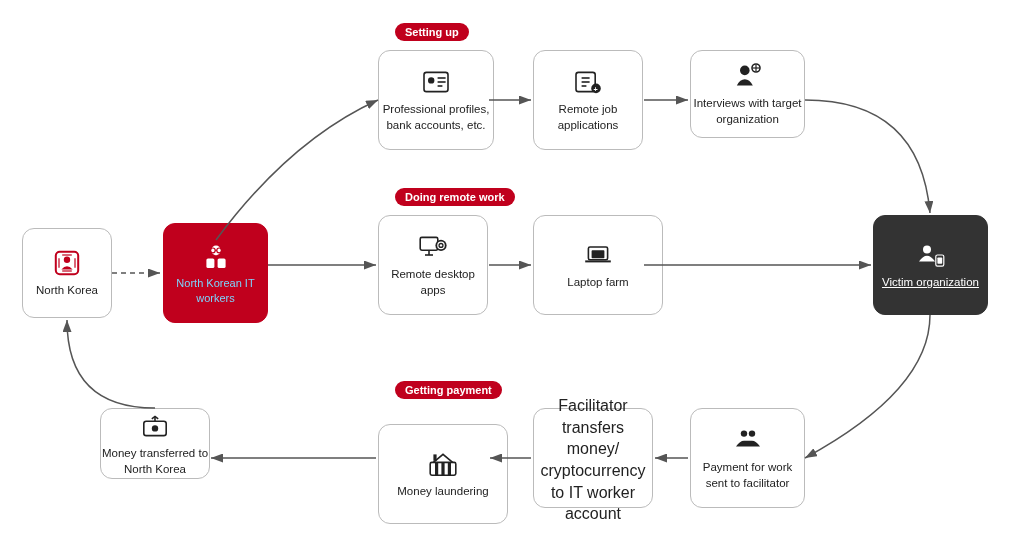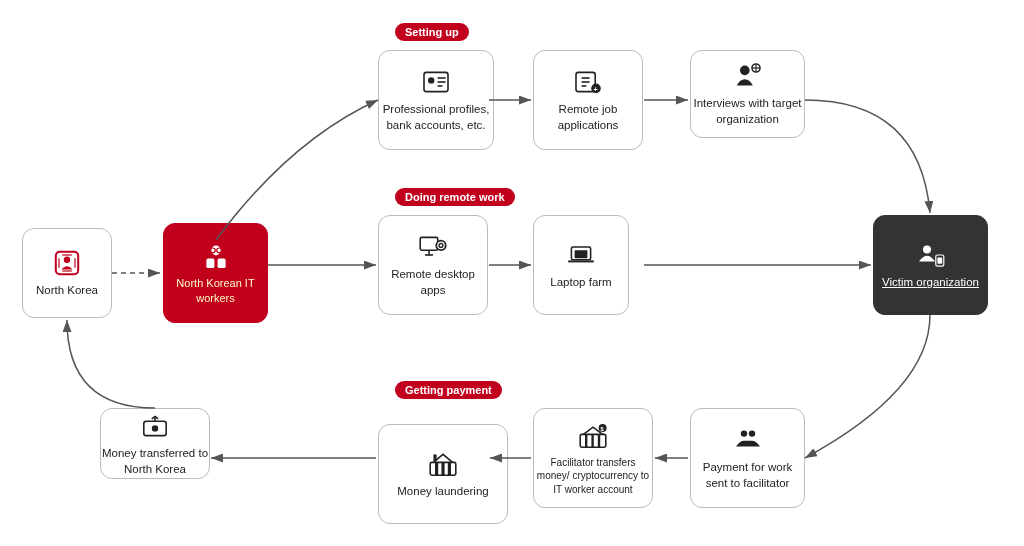--- a/index.html
+++ b/index.html
@@ -28,21 +28,21 @@
       justify-content: center;
       text-align: center;
       font-size: 12px;
       line-height: 1.3;
       background: #fff;
       border: 1.5px solid #ccc;
     }
 
     .node.red-fill {
       background: #c0001d;
-      color: #fef9c3;
+      color: #7dd3fc;
       border-color: #c0001d;
     }
 
     .node.dark-fill {
       background: #333;
       color: #fff;
       border-color: #333;
     }
 
     .node.white-outline {
@@ -120,21 +120,21 @@
 
     
     .node.remote-desktop {
       width: 110px;
       height: 100px;
       left: 378px;
       top: 215px;
     }
 
     .node.laptop-farm {
-      width: 96px;
+      width: 130px;
       height: 100px;
       left: 533px;
       top: 215px;
     }
 
     .node.victim-org {
       width: 115px;
       height: 100px;
       left: 873px;
       top: 215px;
@@ -312,21 +312,21 @@
     <svg class="icon-svg" viewBox="0 0 40 40">
       <rect x="4" y="18" width="32" height="16" rx="2" fill="none" stroke="#222" stroke-width="2"></rect>
       <rect x="10" y="18" width="3" height="16" fill="#222"></rect>
       <rect x="18" y="18" width="3" height="16" fill="#222"></rect>
       <rect x="26" y="18" width="3" height="16" fill="#222"></rect>
       <polyline points="8,18 20,9 32,18" fill="none" stroke="#222" stroke-width="2"></polyline>
 
       <circle cx="32" cy="10" r="5" fill="#222"></circle>
       <text x="29.5" y="13.5" fill="#fff" font-size="7" font-weight="bold">$</text>
     </svg>
-    <span class="node-text" style="font-size:10px;text-align:center;">Facilitator transfers money/ cryptocurrency to IT worker account</span>
+    <span class="node-text" style="font-size:16px;text-align:center;">Facilitator transfers money/ cryptocurrency to IT worker account</span>
   </div>
 
   <div class="node white-outline payment-work">
     <svg class="icon-svg" viewBox="0 0 40 40">
       <circle cx="15" cy="12" r="4" fill="#222"></circle>
       <circle cx="25" cy="12" r="4" fill="#222"></circle>
       <path d="M5 28 Q10 21 15 21 Q20 21 25 21 Q30 21 35 28" fill="#222"></path>
     </svg>
     <span class="node-text">Payment for work sent to facilitator</span>
   </div>

